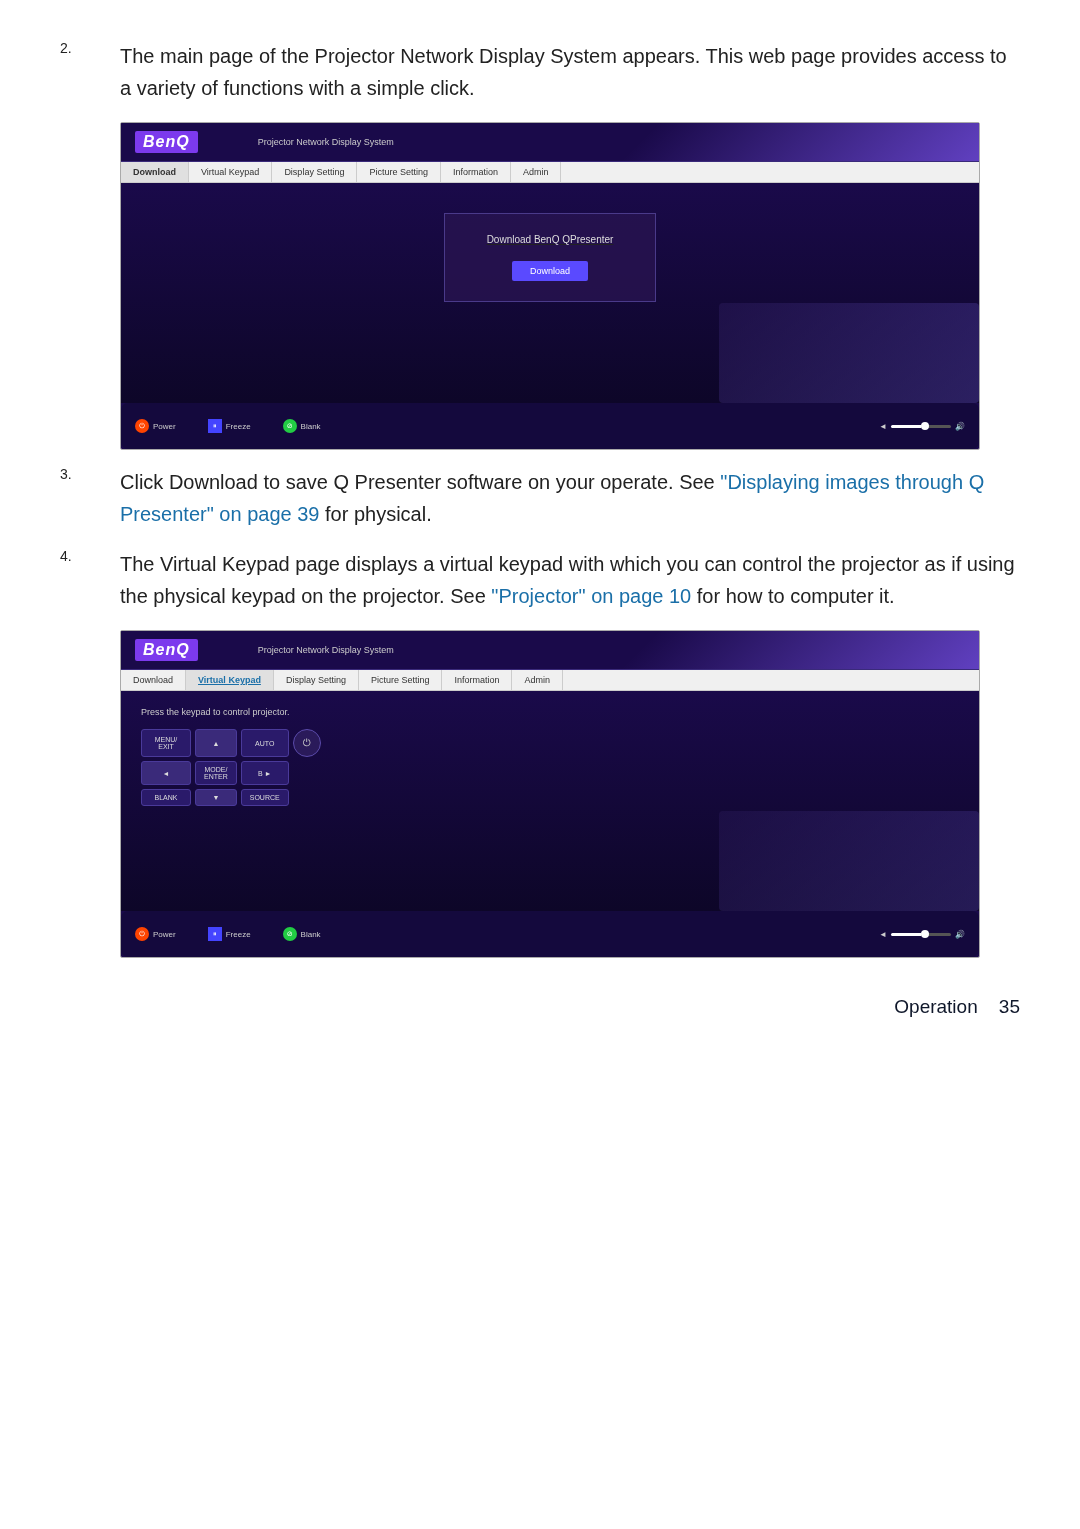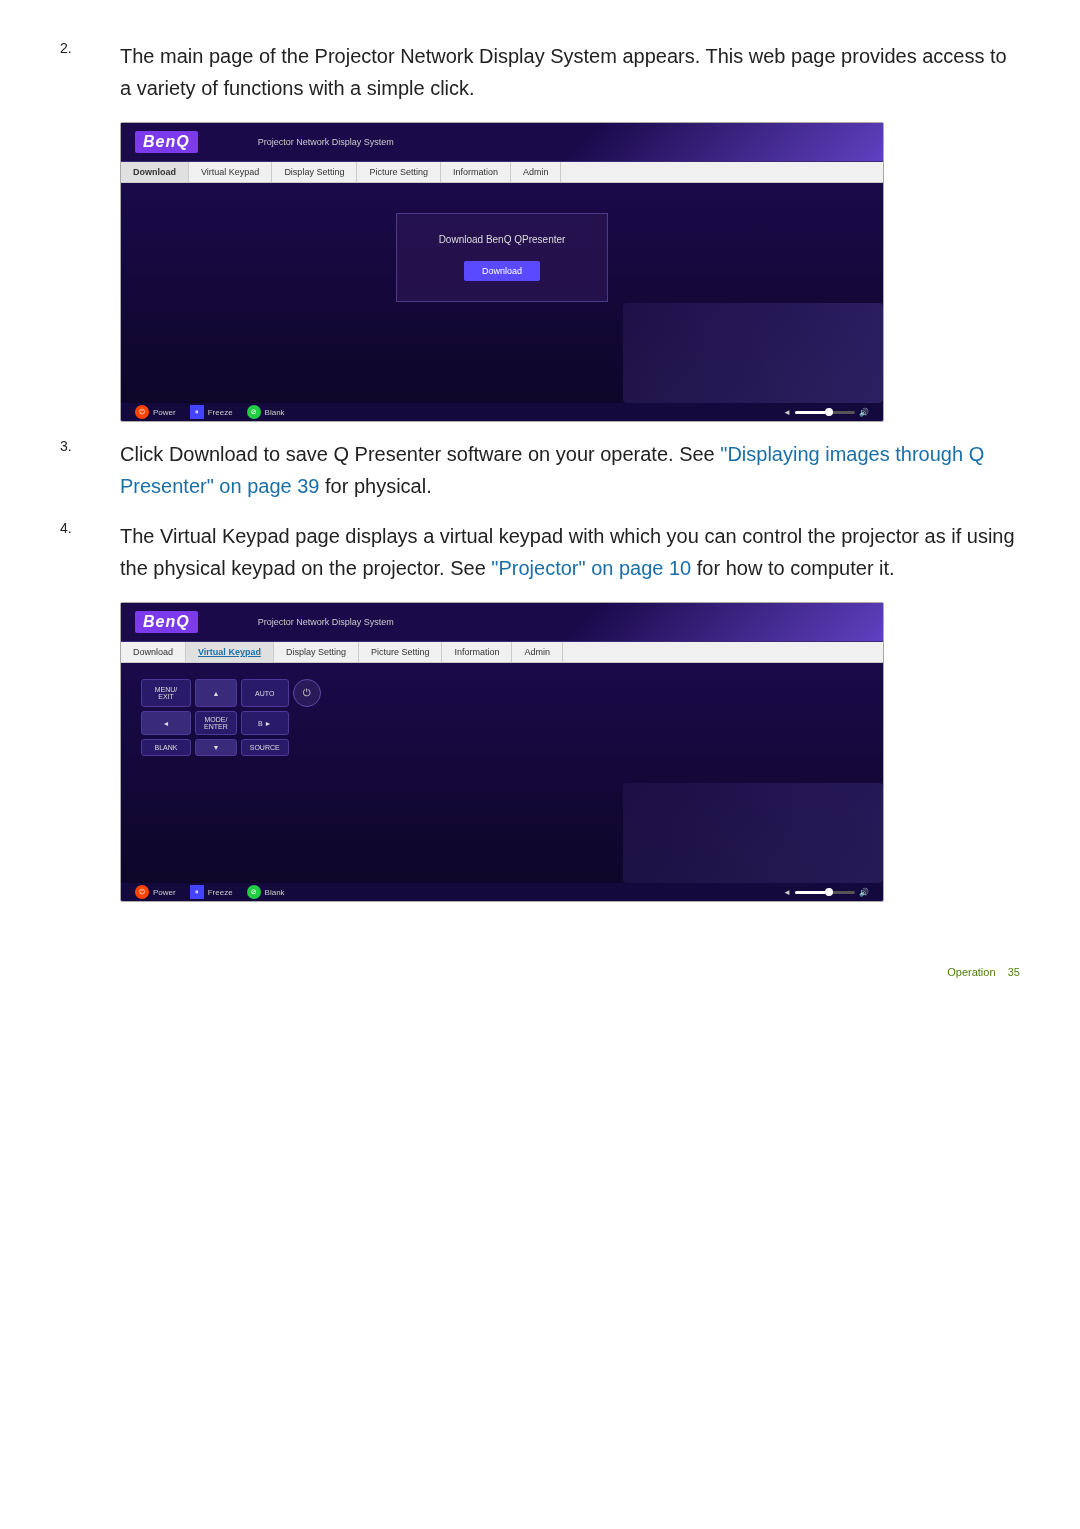--- a/index.html
+++ b/index.html
@@ -34,21 +34,21 @@
     .step-text a, .blue-link {
       color: #1a6fa8;
       text-decoration: none;
     }
     .screenshot-container {
       border: 1px solid #aaa;
       border-radius: 2px;
       overflow: hidden;
       margin: 10px 0 16px 60px;
       background: #000000;
-      width: 764px;
+      width: 860px;
     }
     
     .benq-ui {
       background: #1a0a4a;
       width: 100%;
       font-family: Arial, sans-serif;
     }
     .benq-header {
       background: linear-gradient(135deg, #1a0a4a 60%, #6040c0 100%);
       padding: 8px 14px;
@@ -92,41 +92,42 @@
     }
     .benq-nav-item.underlined {
       text-decoration: underline;
       color: #1a6fa8;
     }
     .download-card {
       background: rgba(40, 20, 80, 0.8);
       border: 1px solid #4a3a8a;
       padding: 20px 42px;
       text-align: center;
+      text-decoration: underline;
     }
     .download-title {
       color: #ddd;
       font-size: 10px;
       margin-bottom: 16px;
     }
     .download-btn {
       background: #5a4aff;
       color: white;
       border: none;
       padding: 5px 18px;
       font-size: 9px;
       cursor: pointer;
       border-radius: 2px;
     }
     .benq-footer {
       background: rgba(20, 10, 60, 0.95);
-      padding: 2px 14px;
-      display: flex;
-      align-items: center;
-      gap: 14px;
+      padding: 16px 14px;
+      display: flex;
+      align-items: center;
+      gap: 32px;
       border-radius: 7px;
     }
     .footer-btn {
       display: flex;
       align-items: center;
       gap: 4px;
       font-size: 8px;
       color: #ccc;
     }
     .footer-icon-power {
@@ -208,24 +209,24 @@
       cursor: pointer;
     }
     .kp-btn.arrow {
       background: #3a2a7a;
     }
     .kp-btn.wide {
       min-width: 50px;
     }
     
     .page-footer {
-      margin-top: 64px;
+      margin-top: 38px;
       text-align: right;
-      font-size: 11px;
-      color: #4d7c0f;
+      font-size: 19px;
+      color: #0f172a;
     }
     .dark-bg-area {
       background: linear-gradient(180deg, #1a0a4a 0%, #0d0628 100%);
       position: relative;
       min-height: 220px;
     }
     .dark-overlay-img {
       position: absolute;
       bottom: 0;
       right: 0;
@@ -323,20 +324,21 @@
         <div class="benq-nav-item">Download</div>
         <div class="benq-nav-item underlined active">Virtual Keypad</div>
         <div class="benq-nav-item">Display Setting</div>
         <div class="benq-nav-item">Picture Setting</div>
         <div class="benq-nav-item">Information</div>
         <div class="benq-nav-item">Admin</div>
       </div>
 
       <div class="dark-bg-area">
         <div class="keypad-area">
+          <div class="keypad-label">Press the keypad to control projector.</div>
           <div style="display:flex; gap:20px; align-items:flex-start;">
 
             <div style="display:grid; grid-template-columns: auto auto auto auto; gap:4px;">
 
               <button class="kp-btn">MENU/<br>EXIT</button>
               <button class="kp-btn arrow">▲</button>
               <button class="kp-btn">AUTO</button>
               <button class="kp-btn" style="background:#2a1a5a;border-radius:50%;width:28px;height:28px;min-width:28px;border-color:#5a4aaa;color:#ccc;font-size:10px;">⏻</button>
 
               <button class="kp-btn arrow">◄</button>

